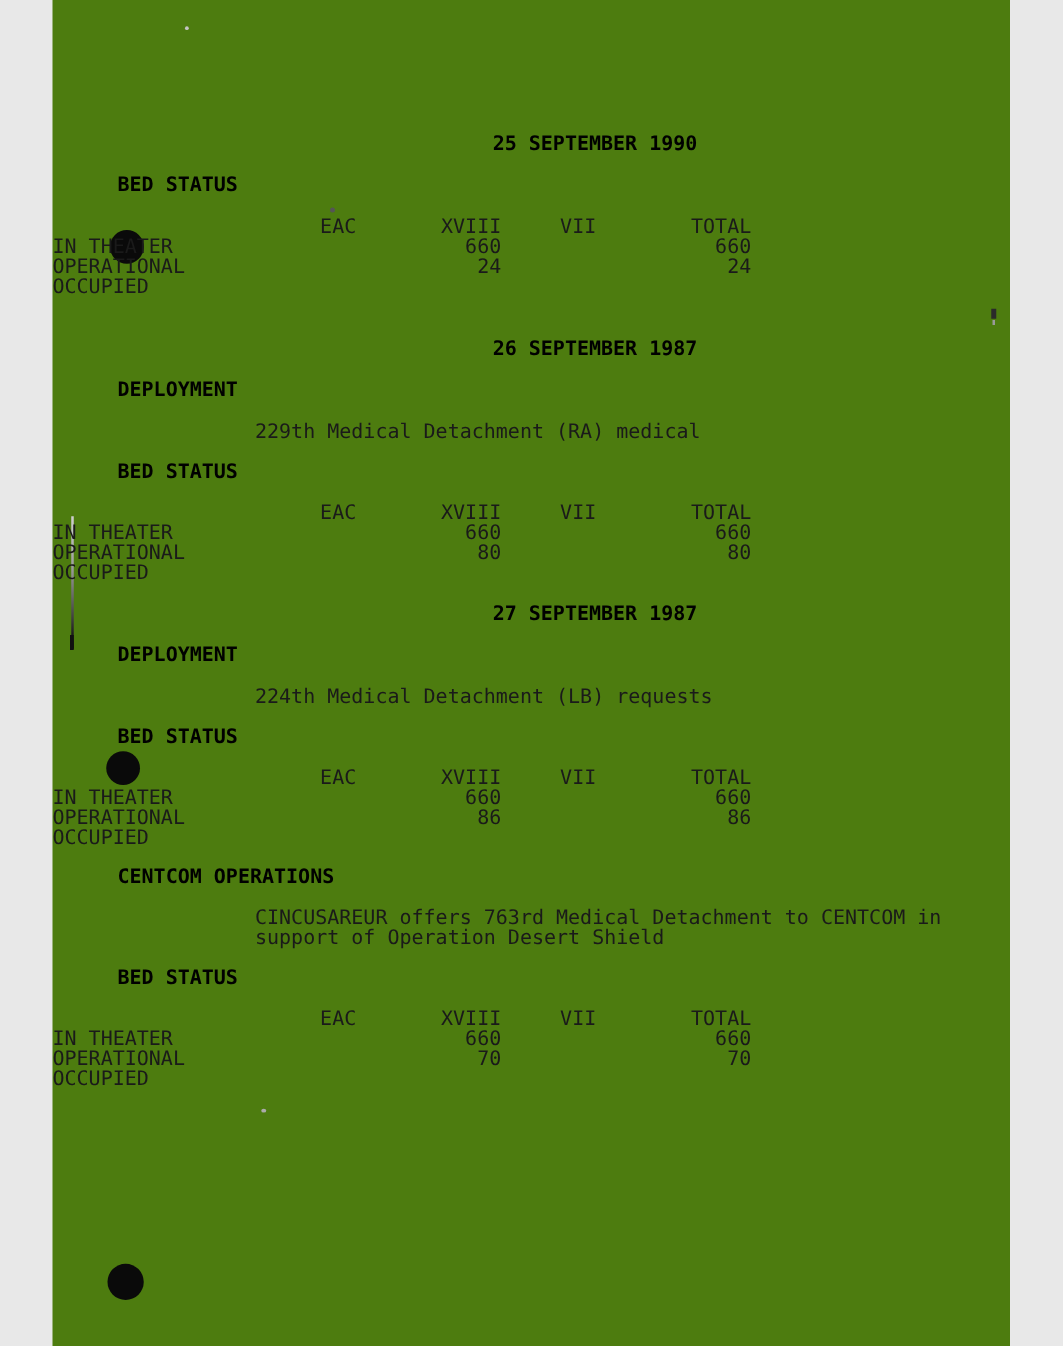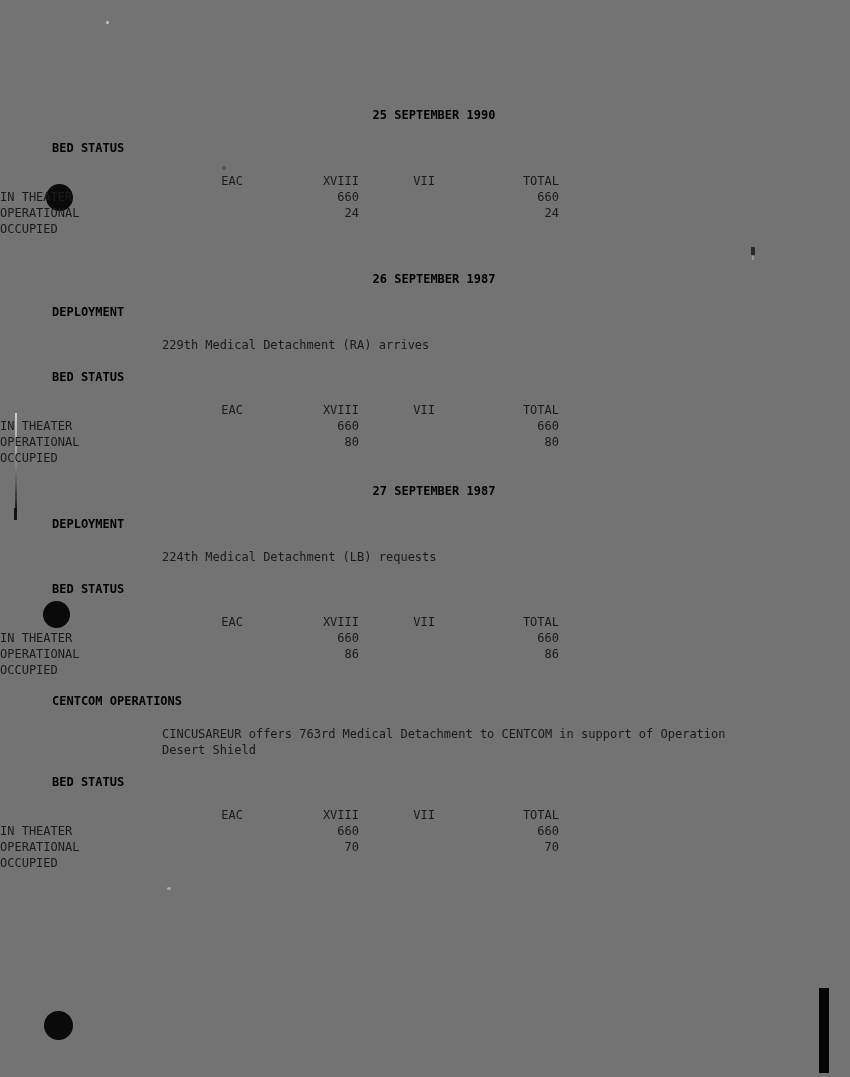--- a/index.html
+++ b/index.html
@@ -1,19 +1,19 @@
 <!DOCTYPE html>
 <html><head>
 <meta charset="utf-8">
 <style>
   html, body { margin:0; padding:0; background:#e8e8e8; }
   .page {
-    position:relative; width:850px; height:1077px; background:#737373;
+    position:relative; width:766px; height:1077px; background:#4d7c0f;
     font-family:"DejaVu Sans Mono","Liberation Mono",monospace;
-    font-size:12px; line-height:16px; color:#1a1a1a; overflow:hidden;
+    font-size:16px; line-height:16px; color:#1a1a1a; overflow:hidden;
     margin:0 auto;
   }
   .entry { position:absolute; left:0; width:850px; }
   #sec0 { top:107px; } #sec1 { top:271px; } #sec2 { top:483px; } #sec3 { top:693px; }
 
   .date-line { text-align:center; padding-left:18px; font-weight:bold; color:#000;
                margin:0 0 17px 0; }
   .sec-heading { font-weight:bold; color:#000; margin:0 0 17px 52px; }
   .entry-text { margin:0 0 16px 162px; max-width:580px; }
 
@@ -87,21 +87,21 @@
         <span class="c num"></span>
         <span class="c num"></span>
         <span class="c num"></span>
       </div>
     </div>
   </section>
 
   <section class="entry" id="sec1">
     <div class="date-line">26 SEPTEMBER 1987</div>
     <div class="sec-heading">DEPLOYMENT</div>
-    <p class="entry-text">229th Medical Detachment (RA) arrives</p>
+    <p class="entry-text">229th Medical Detachment (RA) medical</p>
     <div class="sec-heading">BED STATUS</div>
     <div class="bs-table">
       <div class="bs-row">
         <span class="c lbl"></span>
         <span class="c num">EAC</span>
         <span class="c num">XVIII</span>
         <span class="c num">VII</span>
         <span class="c num">TOTAL</span>
       </div>
       <div class="bs-row">

